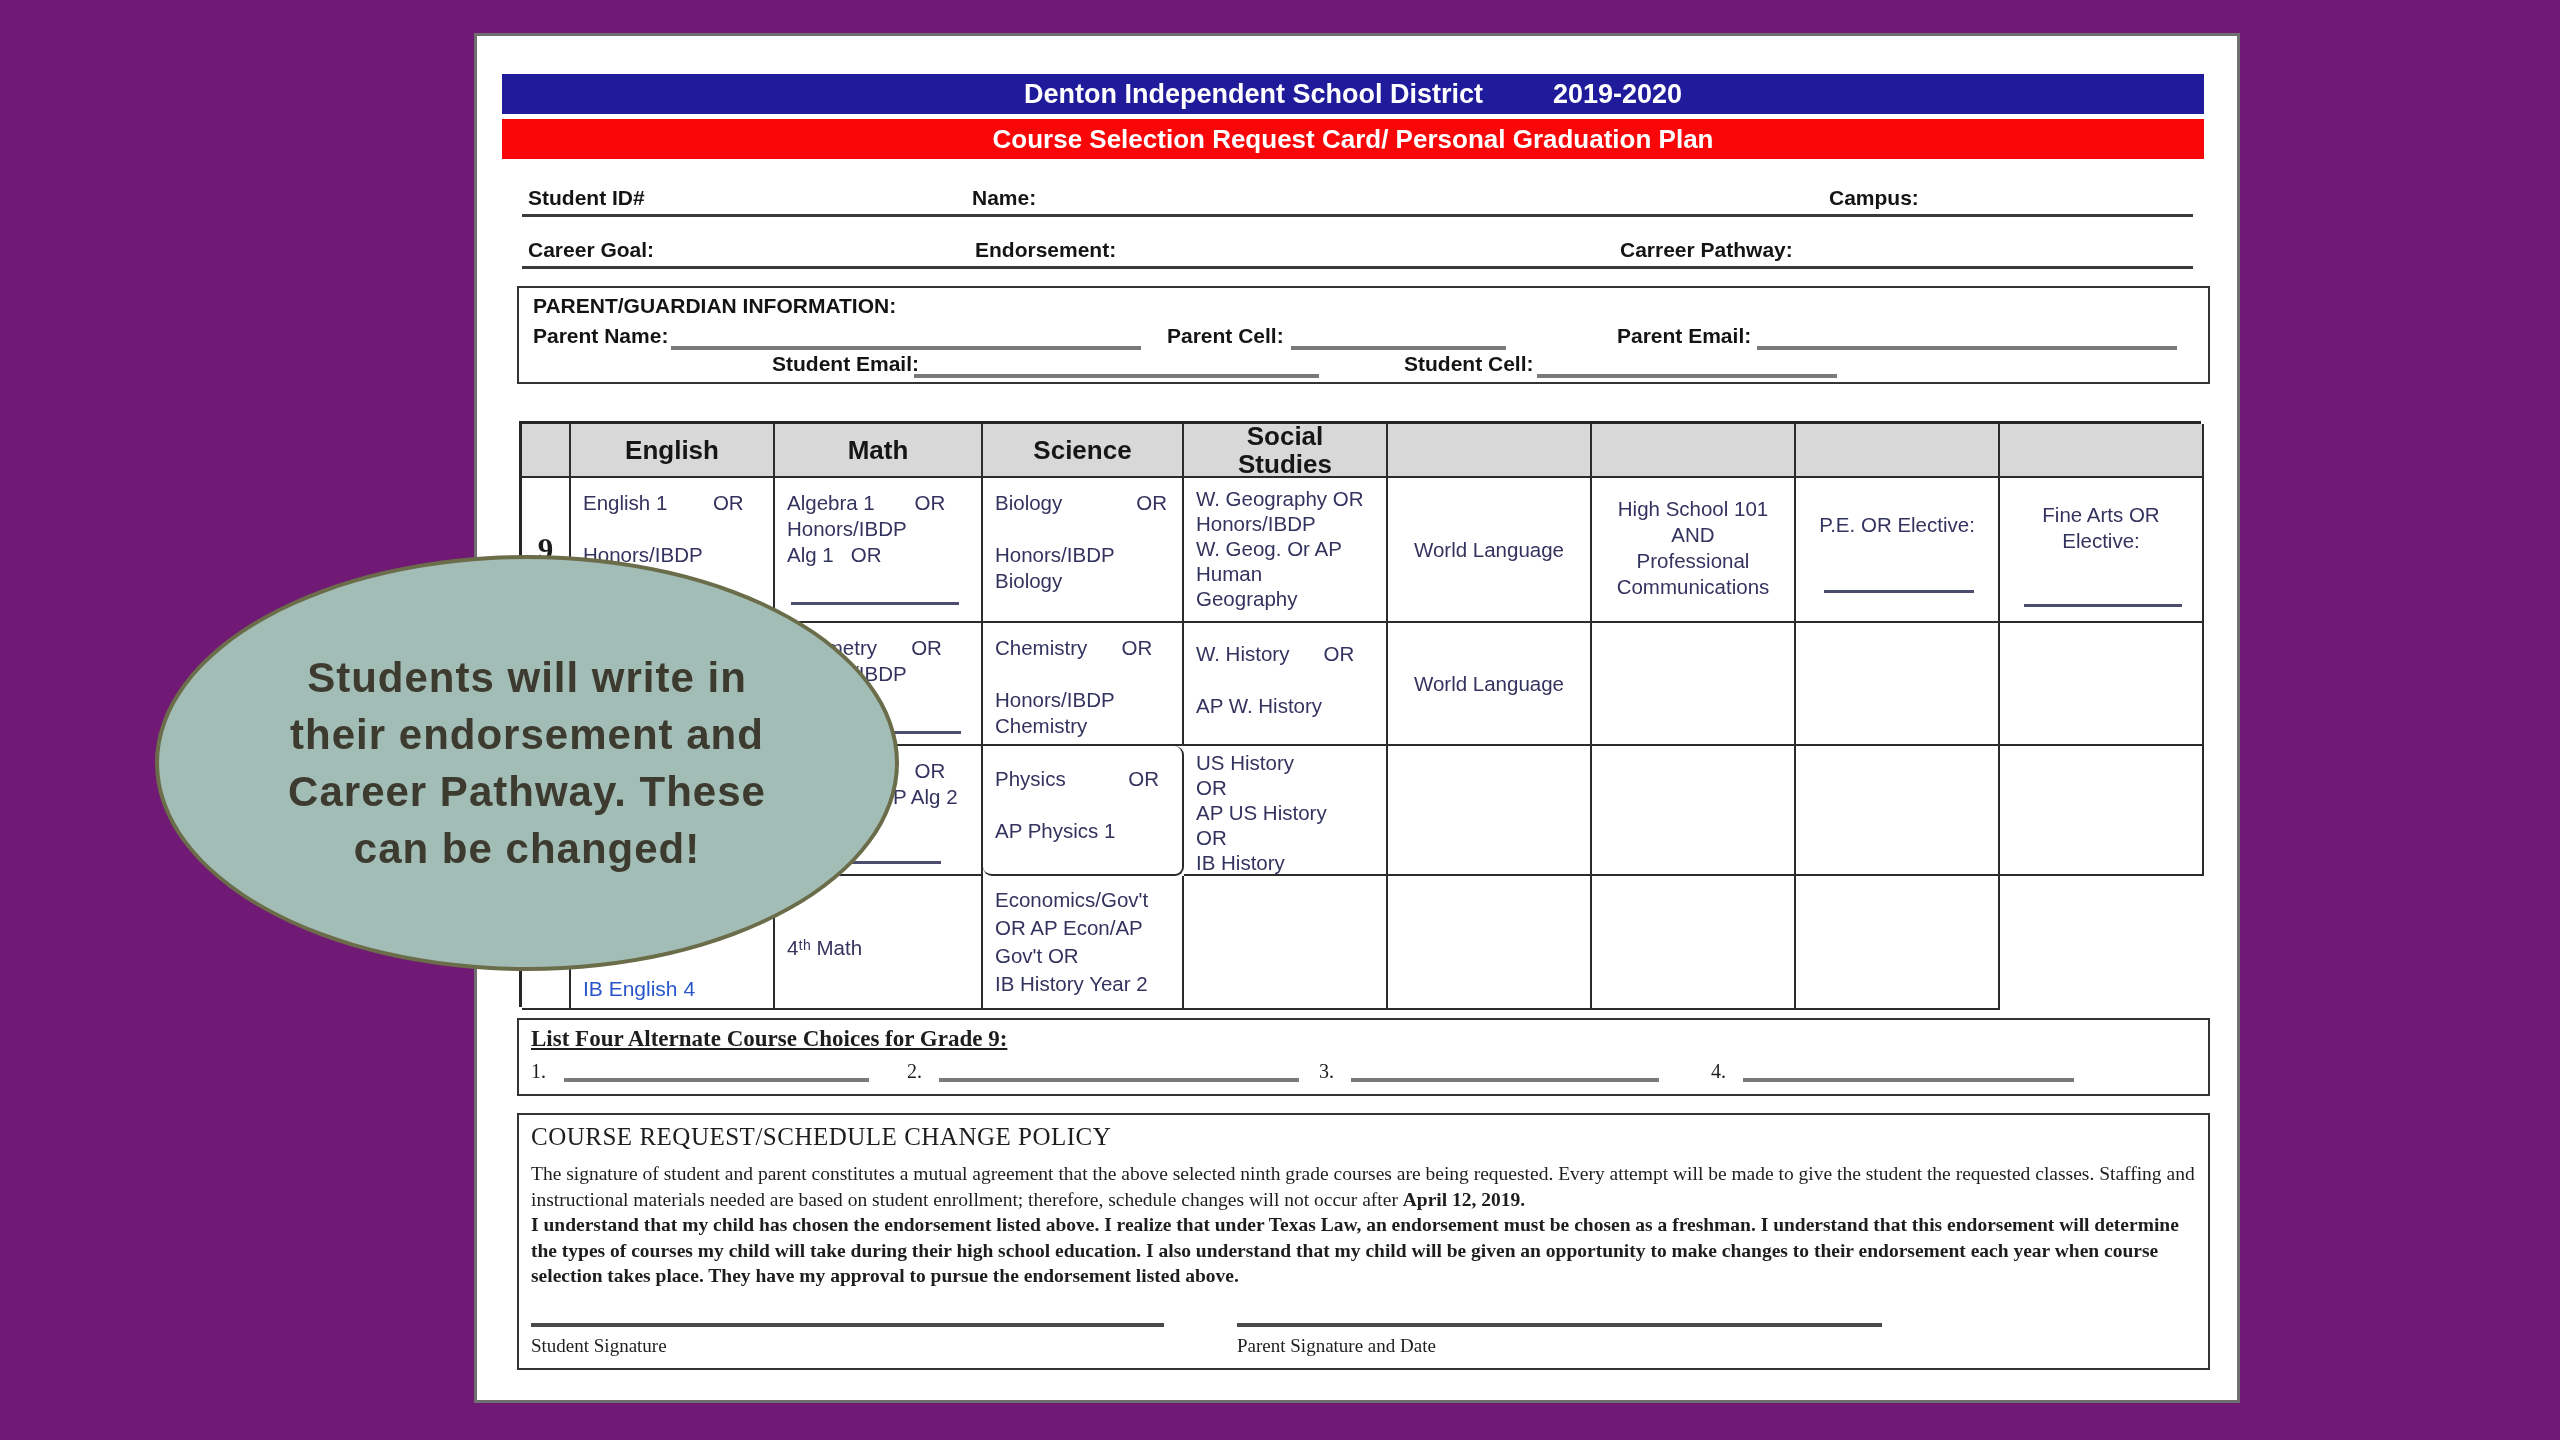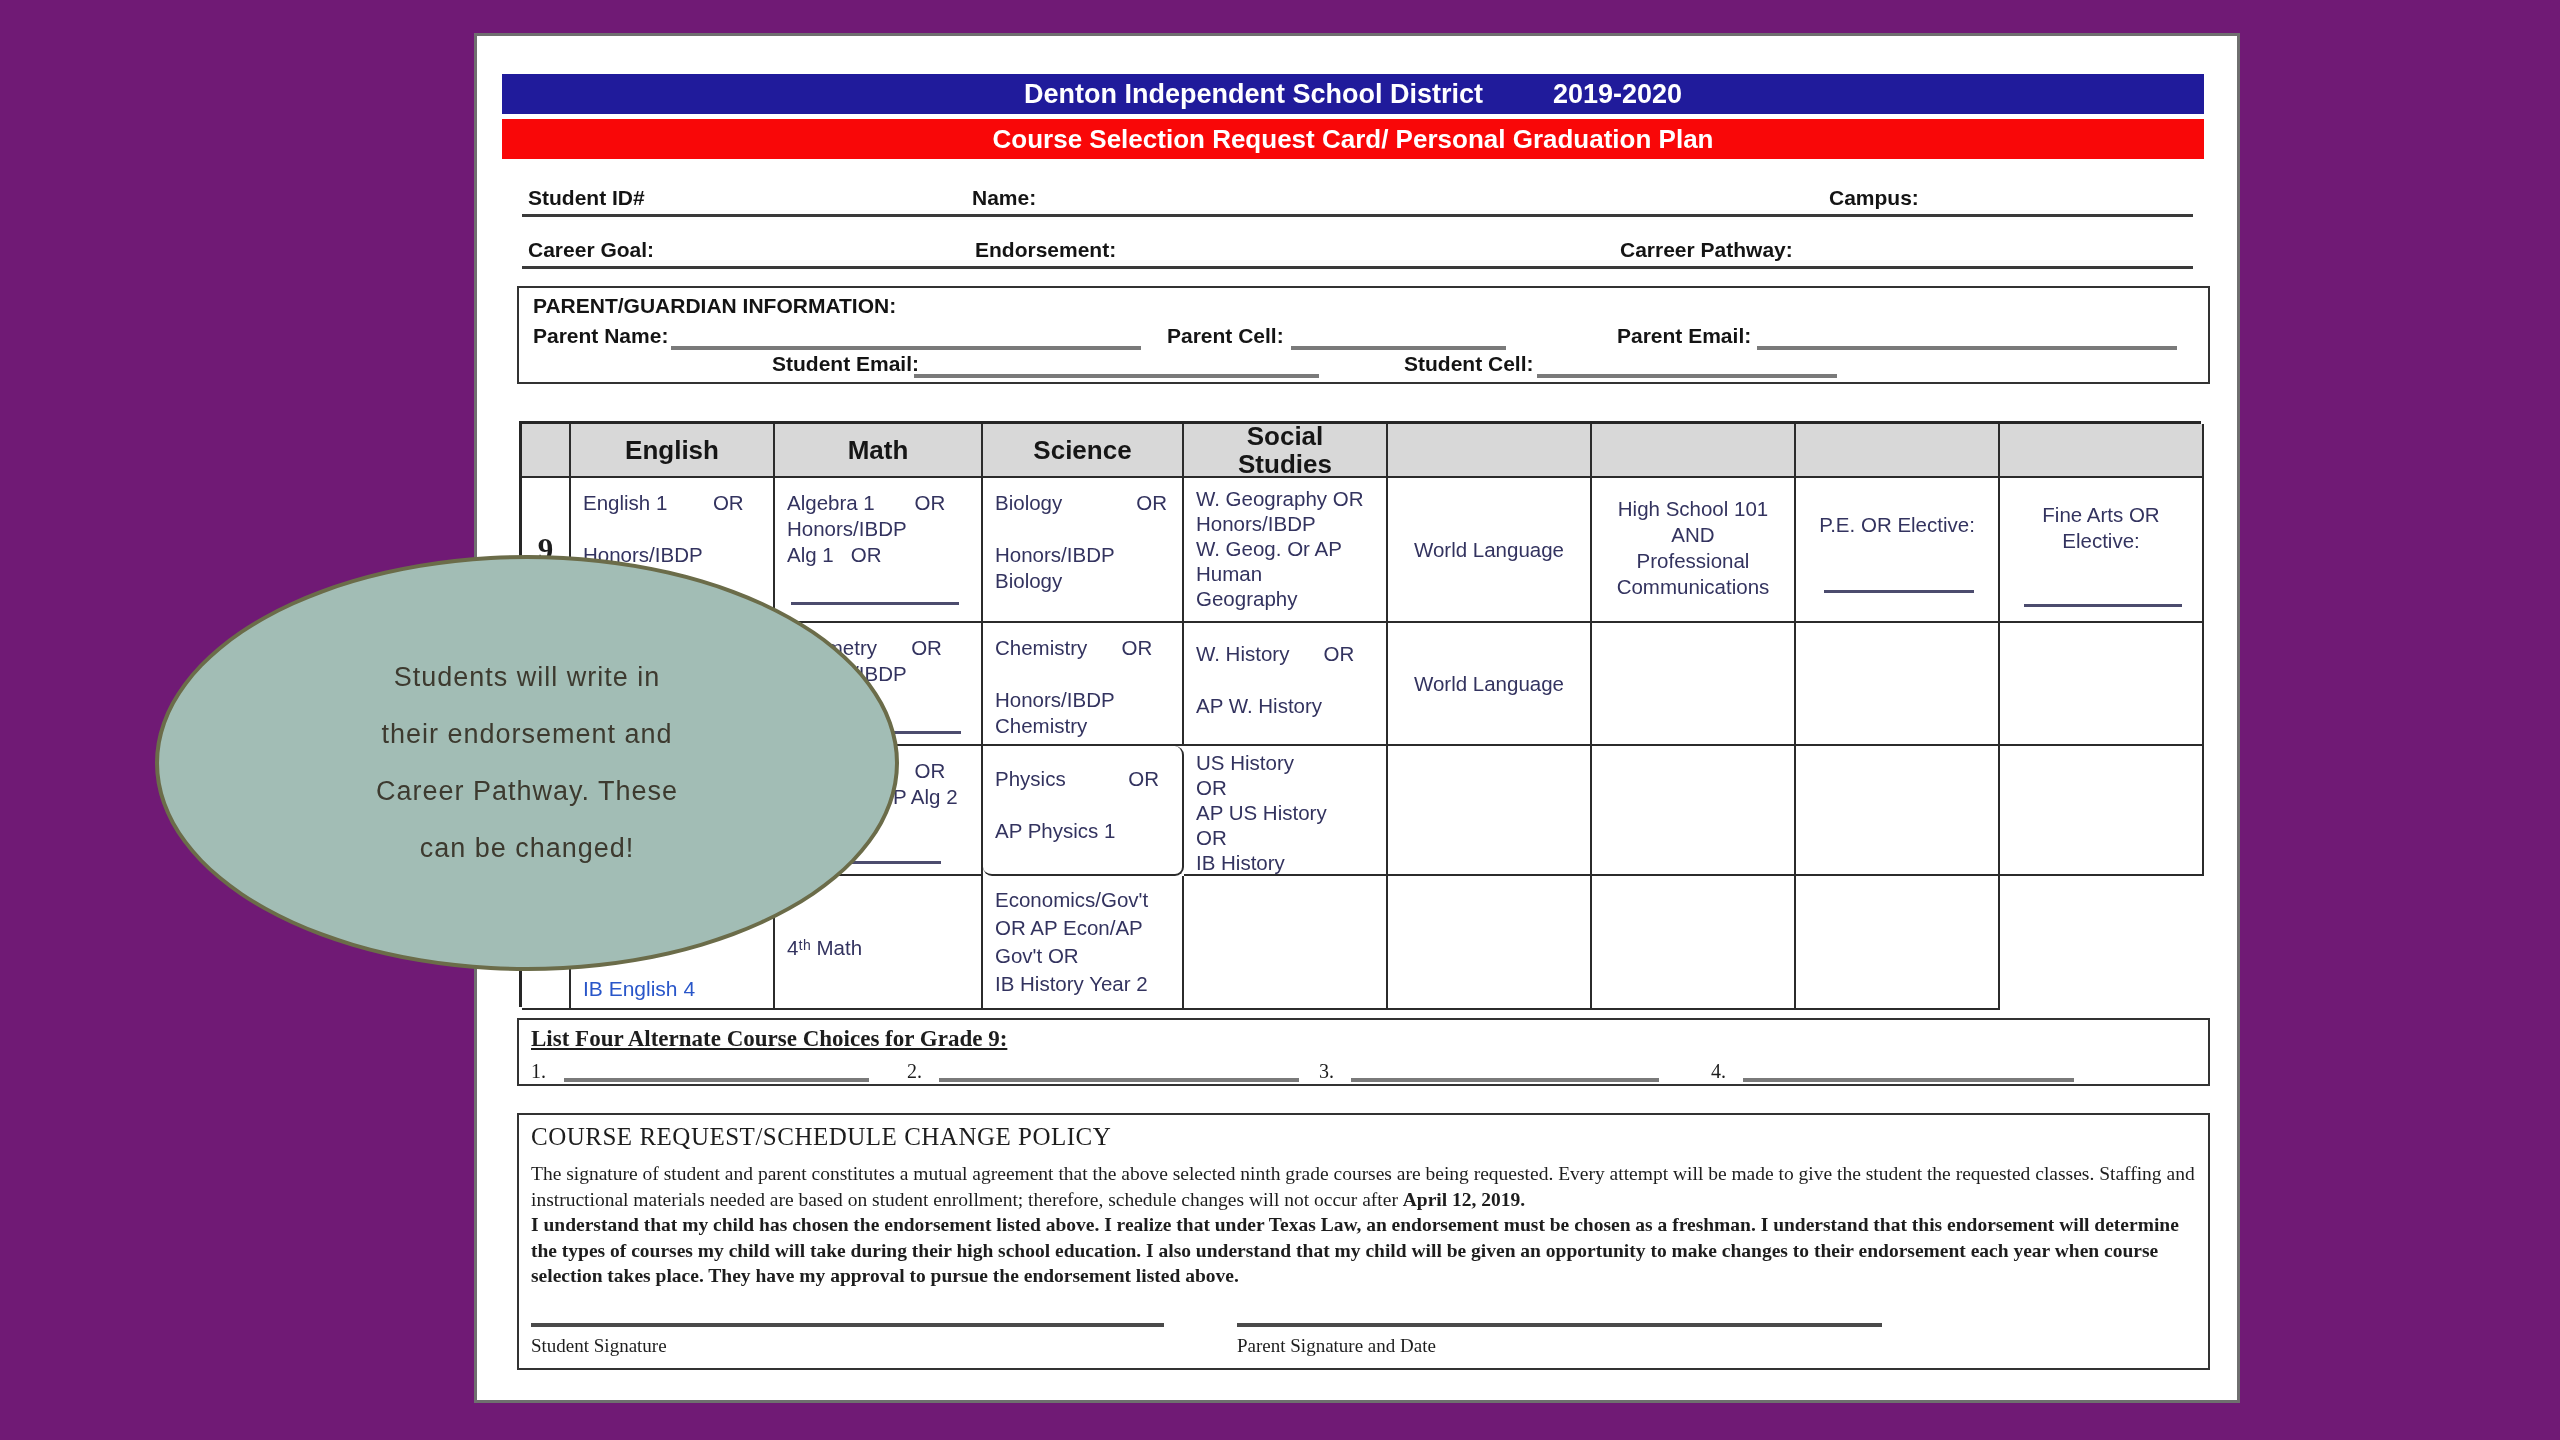--- a/index.html
+++ b/index.html
@@ -45,21 +45,21 @@
              text-decoration:underline;}
   .alt-num{position:absolute;top:40px;font-size:20px;}
   .policy-title{position:absolute;left:12px;top:8px;font-size:25px;letter-spacing:0.5px;}
   .policy-body{position:absolute;left:12px;top:46px;width:1668px;font-size:19.5px;
                line-height:25.5px;text-align:left;}
   .sig-label{position:absolute;font-size:19px;}
   
   .callout{position:absolute;left:155px;top:555px;width:744px;height:416px;border-radius:50%;
            background:#a2bdb5;border:4px solid #6b6c49;box-sizing:border-box;z-index:10;
            display:flex;align-items:center;justify-content:center;}
-  .callout-text{white-space:pre-line;text-align:center;font-weight:normal;font-size:27px;
+  .callout-text{white-space:pre-line;text-align:center;font-weight:bold;font-size:42px;
                 line-height:57px;letter-spacing:1px;color:#3d3a2f;}
 </style>
 </head>
 <body>
 
 <div class="stage">
   <div class="page">
 
     <div class="bar blue">
       <span>Denton Independent School District</span>
@@ -184,21 +184,21 @@
       <div class="tc" style="padding-top:10px;line-height:28px;">Economics/Gov't
 OR AP Econ/AP
 Gov't OR
 IB History Year 2</div>
       <div class="tc"></div>
       <div class="tc"></div>
       <div class="tc"></div>
       <div class="tc"></div>
     </div>
 
-    <div class="box serif" style="left:40px;top:982px;width:1693px;height:68px;">
+    <div class="box serif" style="left:40px;top:982px;width:1693px;height:78px;">
       <div class="alt-title">List Four Alternate Course Choices for Grade 9:</div>
       <div class="alt-num" style="left:12px;">1.</div>
       <div class="gline" style="left:45px;top:58px;width:305px;"></div>
       <div class="alt-num" style="left:388px;">2.</div>
       <div class="gline" style="left:420px;top:58px;width:360px;"></div>
       <div class="alt-num" style="left:800px;">3.</div>
       <div class="gline" style="left:832px;top:58px;width:308px;"></div>
       <div class="alt-num" style="left:1192px;">4.</div>
       <div class="gline" style="left:1224px;top:58px;width:331px;"></div>
     </div>

